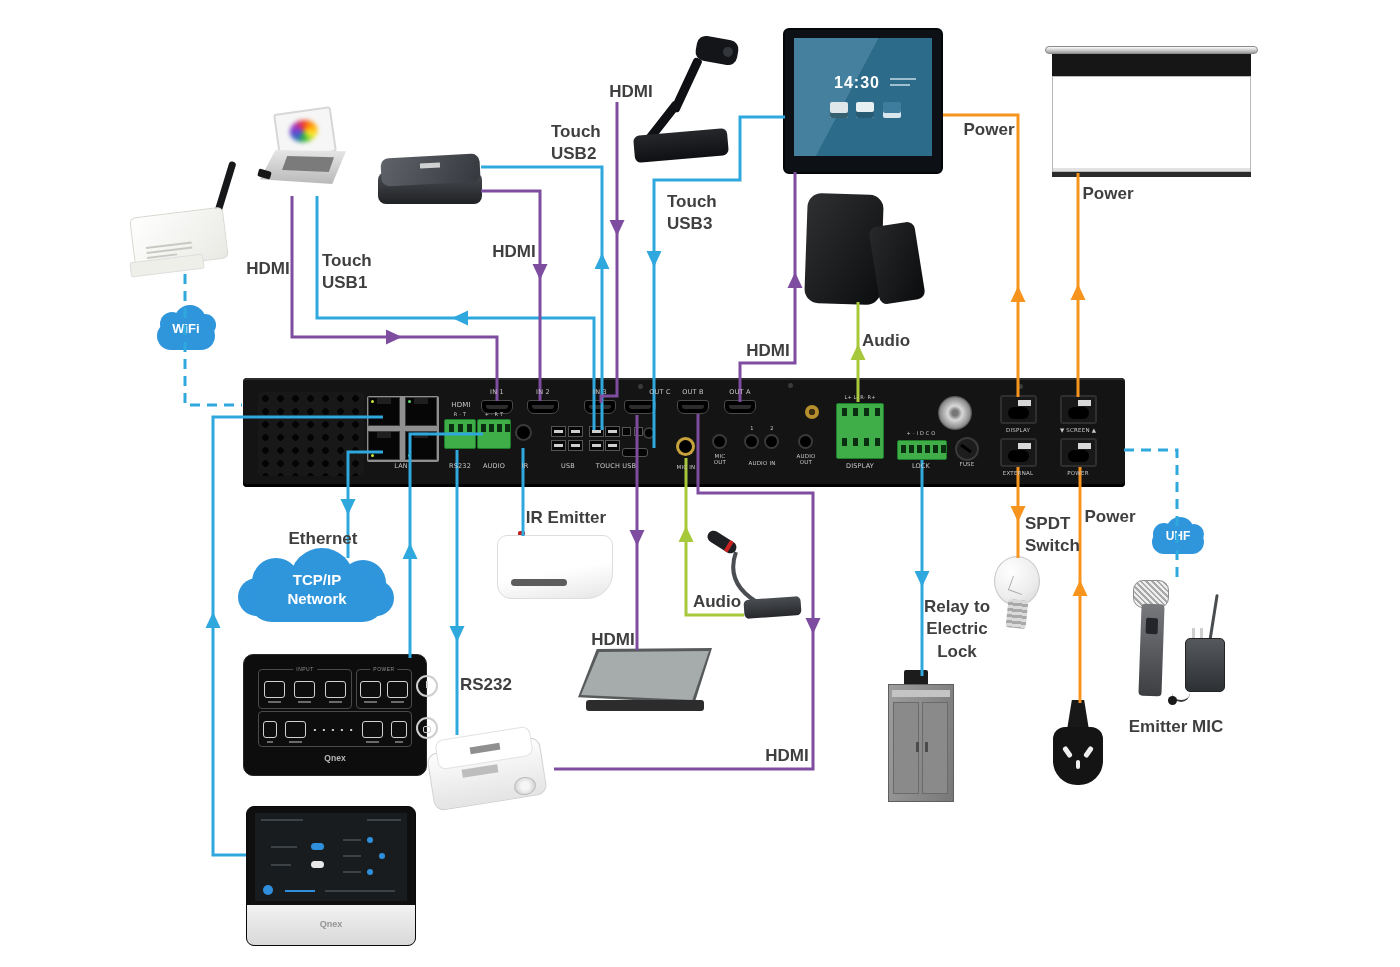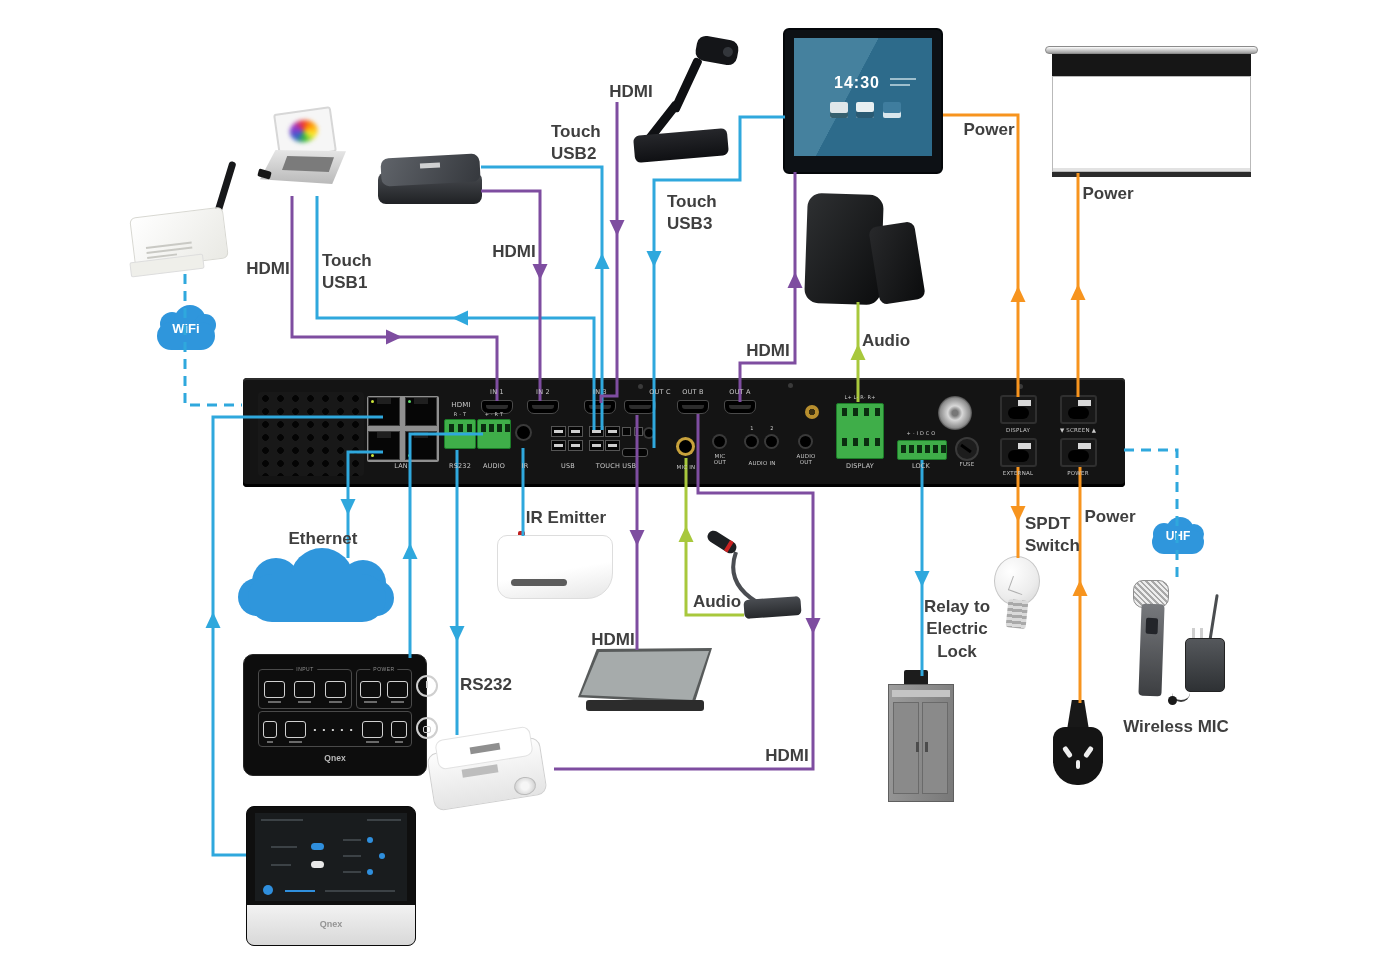--- a/index.html
+++ b/index.html
@@ -402,20 +402,22 @@
     <div class="cmain" style="left:3px;top:18px;width:58px;height:28px;border-radius:14px"></div>
     <div class="cloud-text" style="top:17px;font-size:13px">WiFi</div>
   </div>
   <div class="cloud" id="cloud-tcp" style="left:238px;top:548px;width:158px;height:84px">
     <div class="puff" style="left:14px;top:10px;width:48px;height:48px"></div>
     <div class="puff" style="left:52px;top:0;width:64px;height:64px"></div>
     <div class="puff" style="left:102px;top:12px;width:46px;height:46px"></div>
     <div class="puff" style="left:0;top:30px;width:38px;height:38px"></div>
     <div class="puff" style="left:120px;top:32px;width:36px;height:36px"></div>
     <div class="cmain" style="left:10px;top:26px;width:138px;height:48px;border-radius:24px"></div>
+    <div class="cloud-text" style="top:23px;font-size:15px">TCP/IP
+Network</div>
   </div>
   <div class="cloud" id="cloud-uhf" style="left:1150px;top:516px;width:56px;height:44px">
     <div class="puff" style="left:3px;top:7px;width:22px;height:22px"></div>
     <div class="puff" style="left:16px;top:1px;width:28px;height:28px"></div>
     <div class="puff" style="left:34px;top:8px;width:20px;height:20px"></div>
     <div class="cmain" style="left:2px;top:14px;width:52px;height:24px;border-radius:12px"></div>
     <div class="cloud-text" style="top:13px;font-size:12px">UHF</div>
   </div>
 
   <div class="dev" id="wallpanel" style="left:243px;top:654px">
@@ -552,21 +554,21 @@
     <div class="dlabel" style="left: 566px; top: 507px;">IR Emitter</div>
     <div class="dlabel" style="left: 613px; top: 629px;">HDMI</div>
     <div class="dlabel" style="left: 717px; top: 591px;">Audio</div>
     <div class="dlabel" style="left: 787px; top: 745px;">HDMI</div>
     <div class="dlabel" style="left: 957px; top: 596px;">Relay to
 Electric
 Lock</div>
     <div class="dlabel left" style="left: 1025px; top: 513px;">SPDT
 Switch</div>
     <div class="dlabel" style="left: 1110px; top: 506px;">Power</div>
-    <div class="dlabel" style="left: 1176px; top: 716px;">Wireless MIC</div>
+    <div class="dlabel" style="left: 1176px; top: 716px;">Emitter MIC</div>
     <div class="plabel" style="left: 461px; top: 402px; font-size: 7px;">HDMI</div>
     <div class="plabel" style="left: 497px; top: 389px;">IN 1</div>
     <div class="plabel" style="left: 543px; top: 389px;">IN 2</div>
     <div class="plabel" style="left: 600px; top: 389px;">IN 3</div>
     <div class="plabel" style="left: 660px; top: 389px;">OUT C</div>
     <div class="plabel" style="left: 693px; top: 389px;">OUT B</div>
     <div class="plabel" style="left: 740px; top: 389px;">OUT A</div>
     <div class="plabel" style="left: 401px; top: 463px;">LAN</div>
     <div class="plabel" style="left: 460px; top: 412px; font-size: 5px;">R - T</div>
     <div class="plabel" style="left: 460px; top: 463px;">RS232</div>

